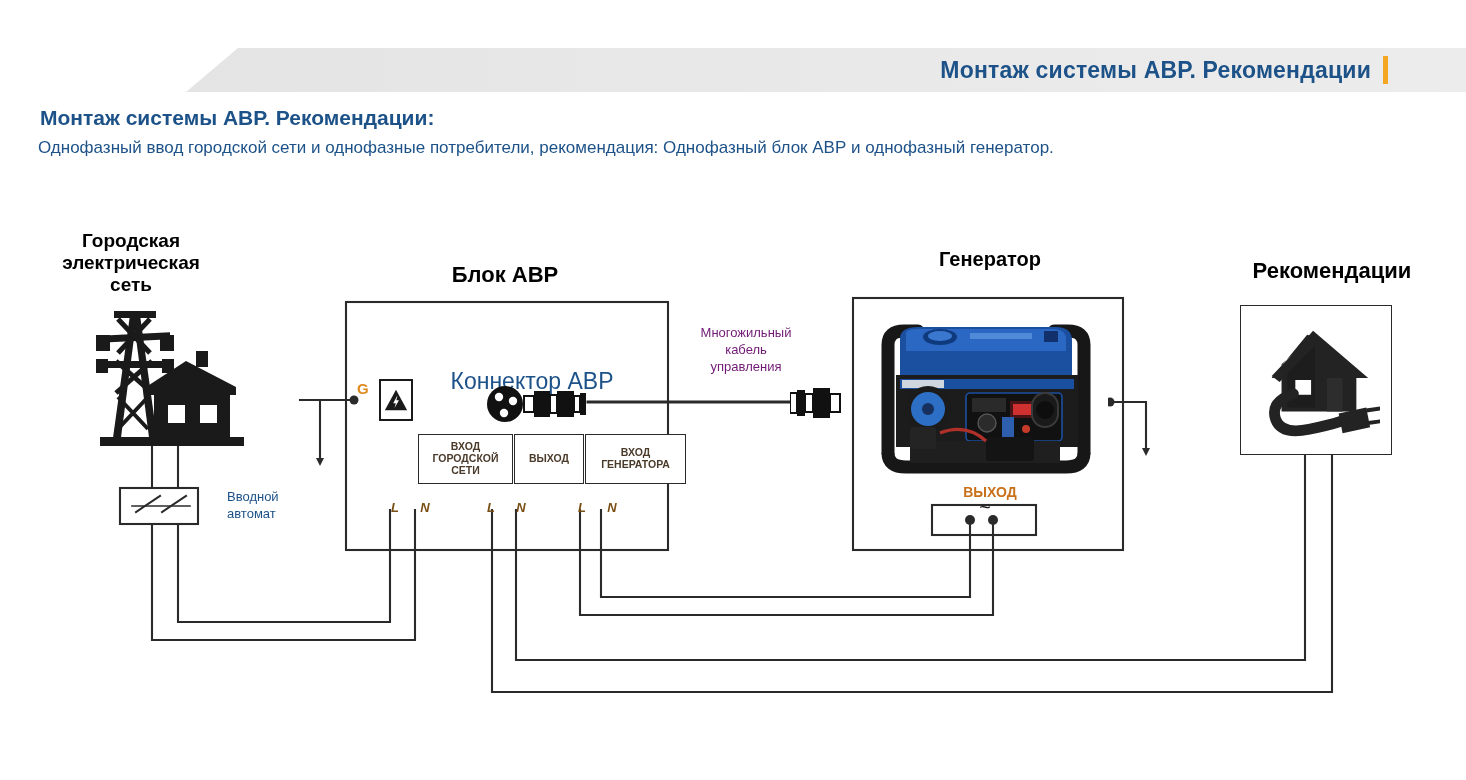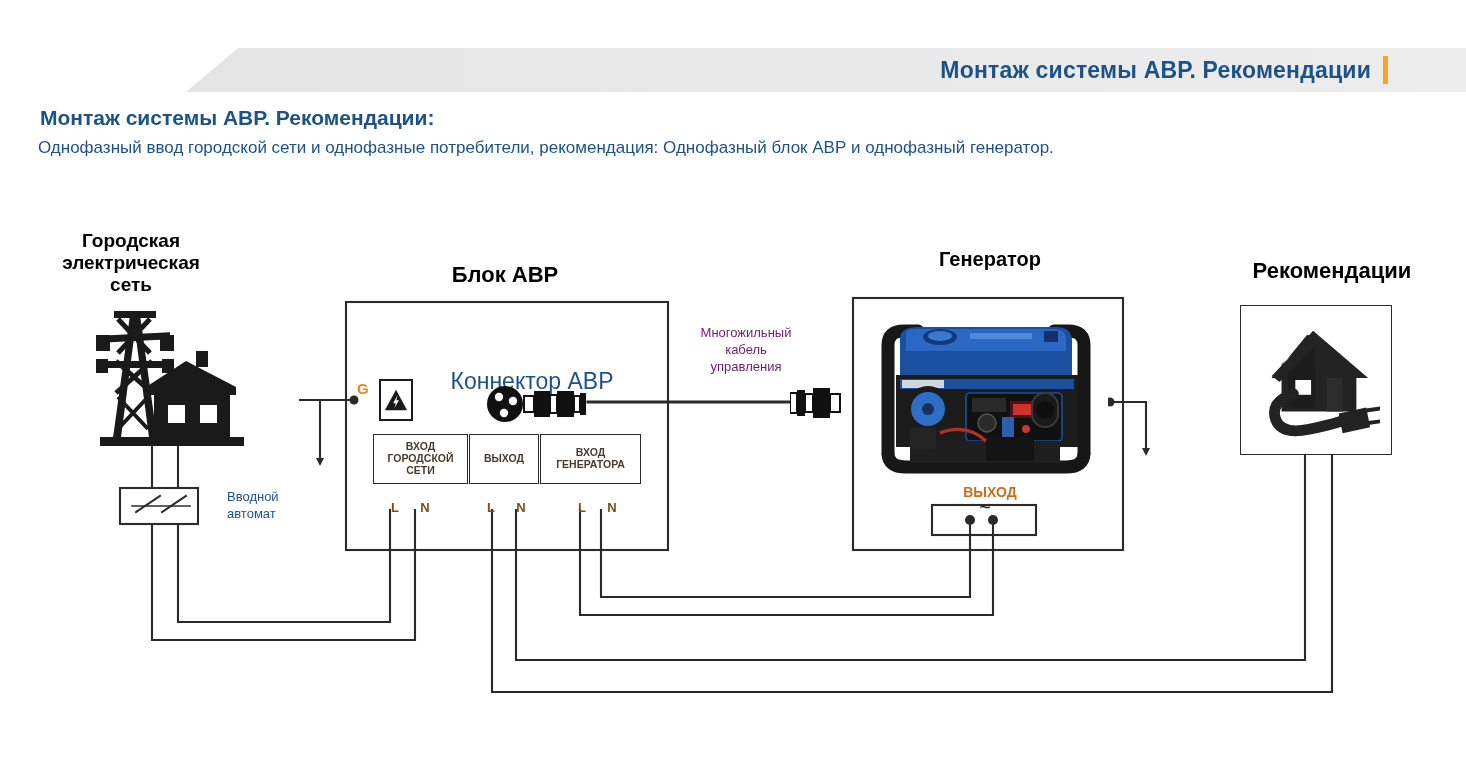--- a/index.html
+++ b/index.html
@@ -76,29 +76,30 @@
   .lbl-g{
     position:absolute;left:357px;top:380px;
     font-size:15px;font-weight:bold;color:#e08a1e;
   }
 
   
   .tbox{
     position:absolute;border:1.6px solid #2a2a2a;background:#fff;
     display:flex;align-items:center;justify-content:center;text-align:center;
     font-size:10.5px;font-weight:bold;color:#4a3a2a;line-height:1.12;
-    white-space:pre-line;box-sizing:border-box;
+    white-space:pre-line;box-sizing:border-box;margin-left:45px;
   }
   .tbox-net{left:373px;top:434px;width:95px;height:50px;}
   .tbox-out{left:469px;top:434px;width:70px;height:50px;}
   .tbox-gen{left:540px;top:434px;width:101px;height:50px;}
 
   .ln{
     position:absolute;font-size:13px;font-weight:bold;color:#7a4f16;
     letter-spacing:9px;
+    font-style:italic;
   }
   .ln-1{left:391px;top:500px;}
   .ln-2{left:487px;top:500px;}
   .ln-3{left:578px;top:500px;}
 
   
   .hazard{
     position:absolute;left:379px;top:379px;width:34px;height:42px;
     border:2px solid #1a1a1a;background:#fff;box-sizing:border-box;
     display:flex;align-items:center;justify-content:center;

